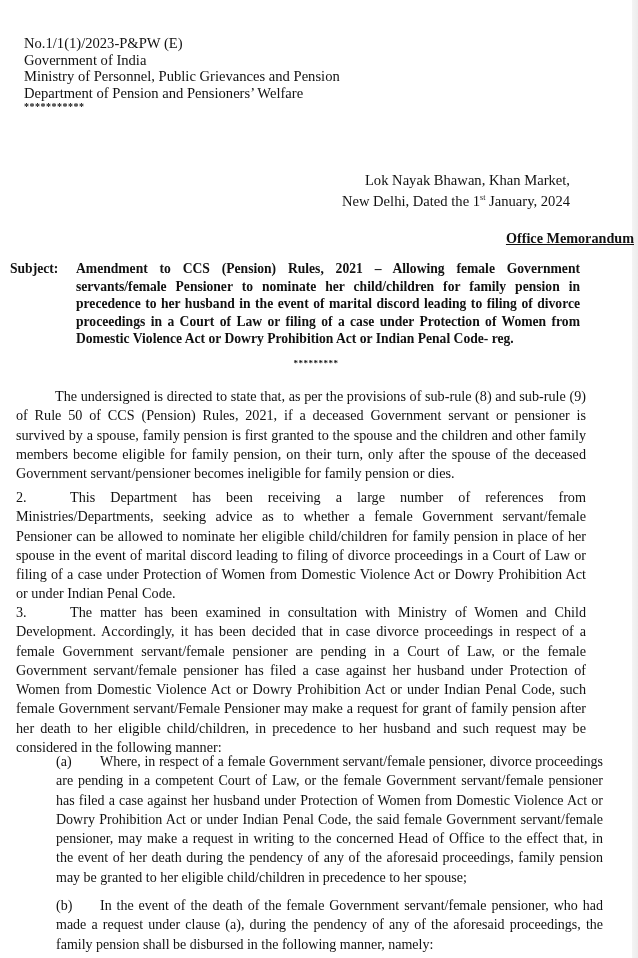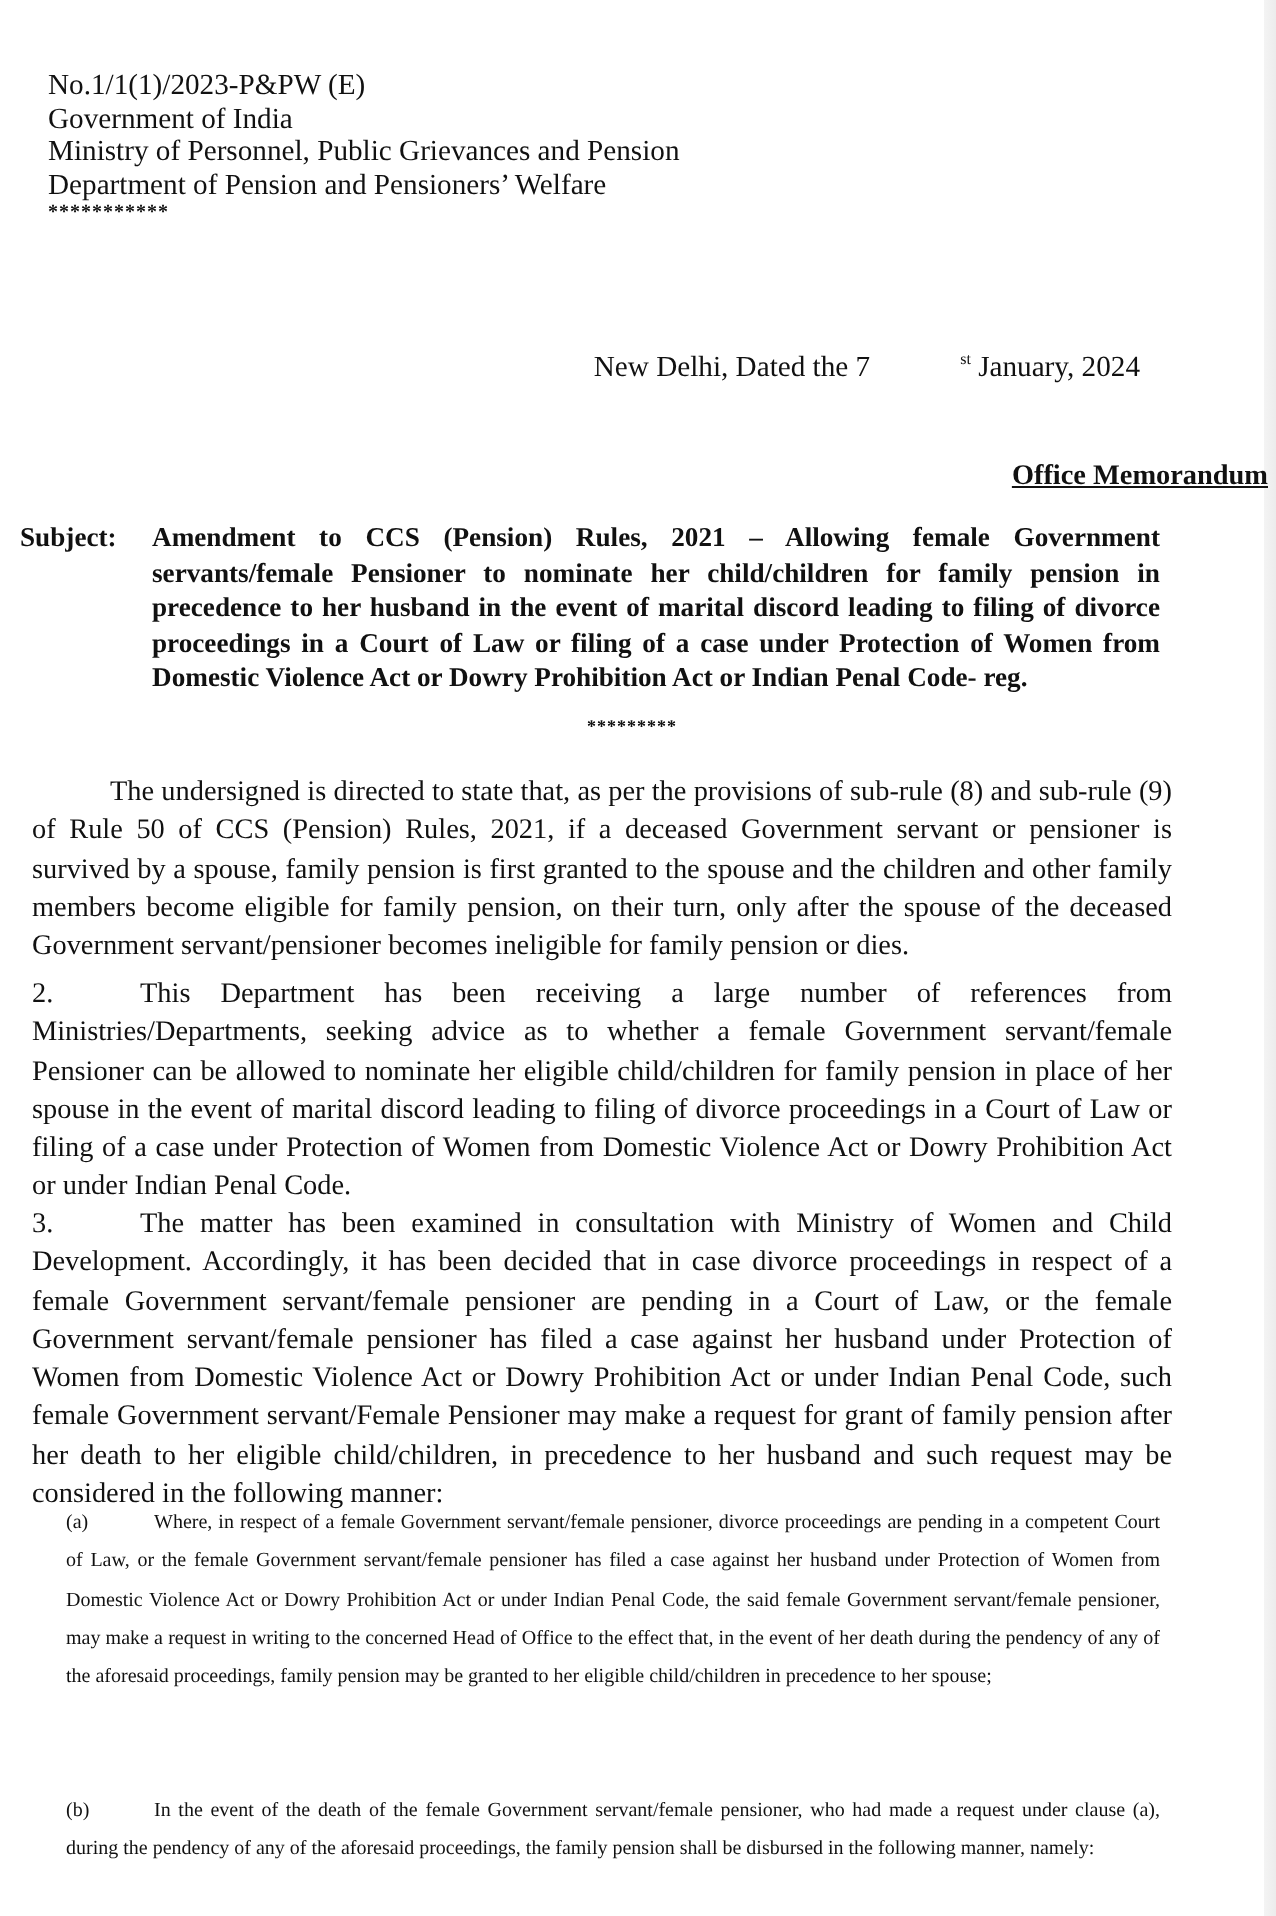--- a/index.html
+++ b/index.html
@@ -18,21 +18,21 @@
     .header {
       position: absolute; top: 35px; left: 0; width: 632px;
       text-align: left; font-size: 14.6px; line-height: 16.5px;
     }
     .header .line { display: block; position: relative; left: 24px; }
     .header .stars { font-size: 10px; letter-spacing: 0.5px; line-height: 12px; font-weight: bold; }
     .address {
       position: absolute; top: 171px; right: 62px;
       text-align: right; font-size: 14.6px; line-height: 18px;
     }
-    .address sup { font-size: 8px; margin-left: 45px; }
+    .address sup { font-size: 8px; }
     .om-title {
       position: absolute; top: 230px; left: 0; width: 632px; text-align: right;
       font-weight: bold; font-size: 14.2px; text-decoration: underline;
     }
     .om-title span { position: relative; left: 2px; }
     .subject {
       position: absolute; top: 260px; left: 10px; width: 570px;
       font-weight: bold; font-size: 13.6px; line-height: 17.5px;
       display: flex;
     }
@@ -46,22 +46,22 @@
     .para {
       position: absolute; left: 16px; width: 570px;
       font-size: 14.2px; line-height: 19.3px; text-align: justify;
     }
     .para .num { display: inline-block; width: 54px; }
     .indent { display: inline-block; width: 39px; }
     .p1 { top: 387px; }
     .p2 { top: 488px; }
     .p3 { top: 603px; }
     .sub {
-      position: absolute; left: 33px; width: 547px;
-      font-size: 10px; line-height: 19.3px; text-align: justify;
+      position: absolute; left: 56px; width: 547px;
+      font-size: 14px; line-height: 19.3px; text-align: justify;
     }
     .sub .num { display: inline-block; width: 44px; }
     .sa { top: 752px; }
     .sb { top: 879px; margin-top: 17px; }
   </style>
 </head>
 <body>
 
 <div class="edge-strip"></div>
 
@@ -69,21 +69,22 @@
 
   <div class="header">
     <span class="line">No.1/1(1)/2023-P&amp;PW (E)</span>
     <span class="line">Government of India</span>
     <span class="line">Ministry of Personnel, Public Grievances and Pension</span>
     <span class="line">Department of Pension and Pensioners’ Welfare</span>
     <span class="line stars">***********</span>
   </div>
 
   <div class="address">
-    <div><span>New Delhi, Dated the 7</span><sup>st</sup><span> January, 2024</span></div>
+    <div>Lok Nayak Bhawan, Khan Market,</div>
+    <div><span>New Delhi, Dated the 1</span><sup>st</sup><span> January, 2024</span></div>
   </div>
 
   <div class="om-title"><span>Office Memorandum</span></div>
 
   <div class="subject">
     <div class="label">Subject:</div>
     <div class="text">Amendment to CCS (Pension) Rules, 2021 – Allowing female Government servants/female Pensioner to nominate her child/children for family pension in precedence to her husband in the event of marital discord leading to filing of divorce proceedings in a Court of Law or filing of a case under Protection of Women from Domestic Violence Act or Dowry Prohibition Act or Indian Penal Code- reg.</div>
   </div>
 
   <div class="sep-stars"><span>*********</span></div>

